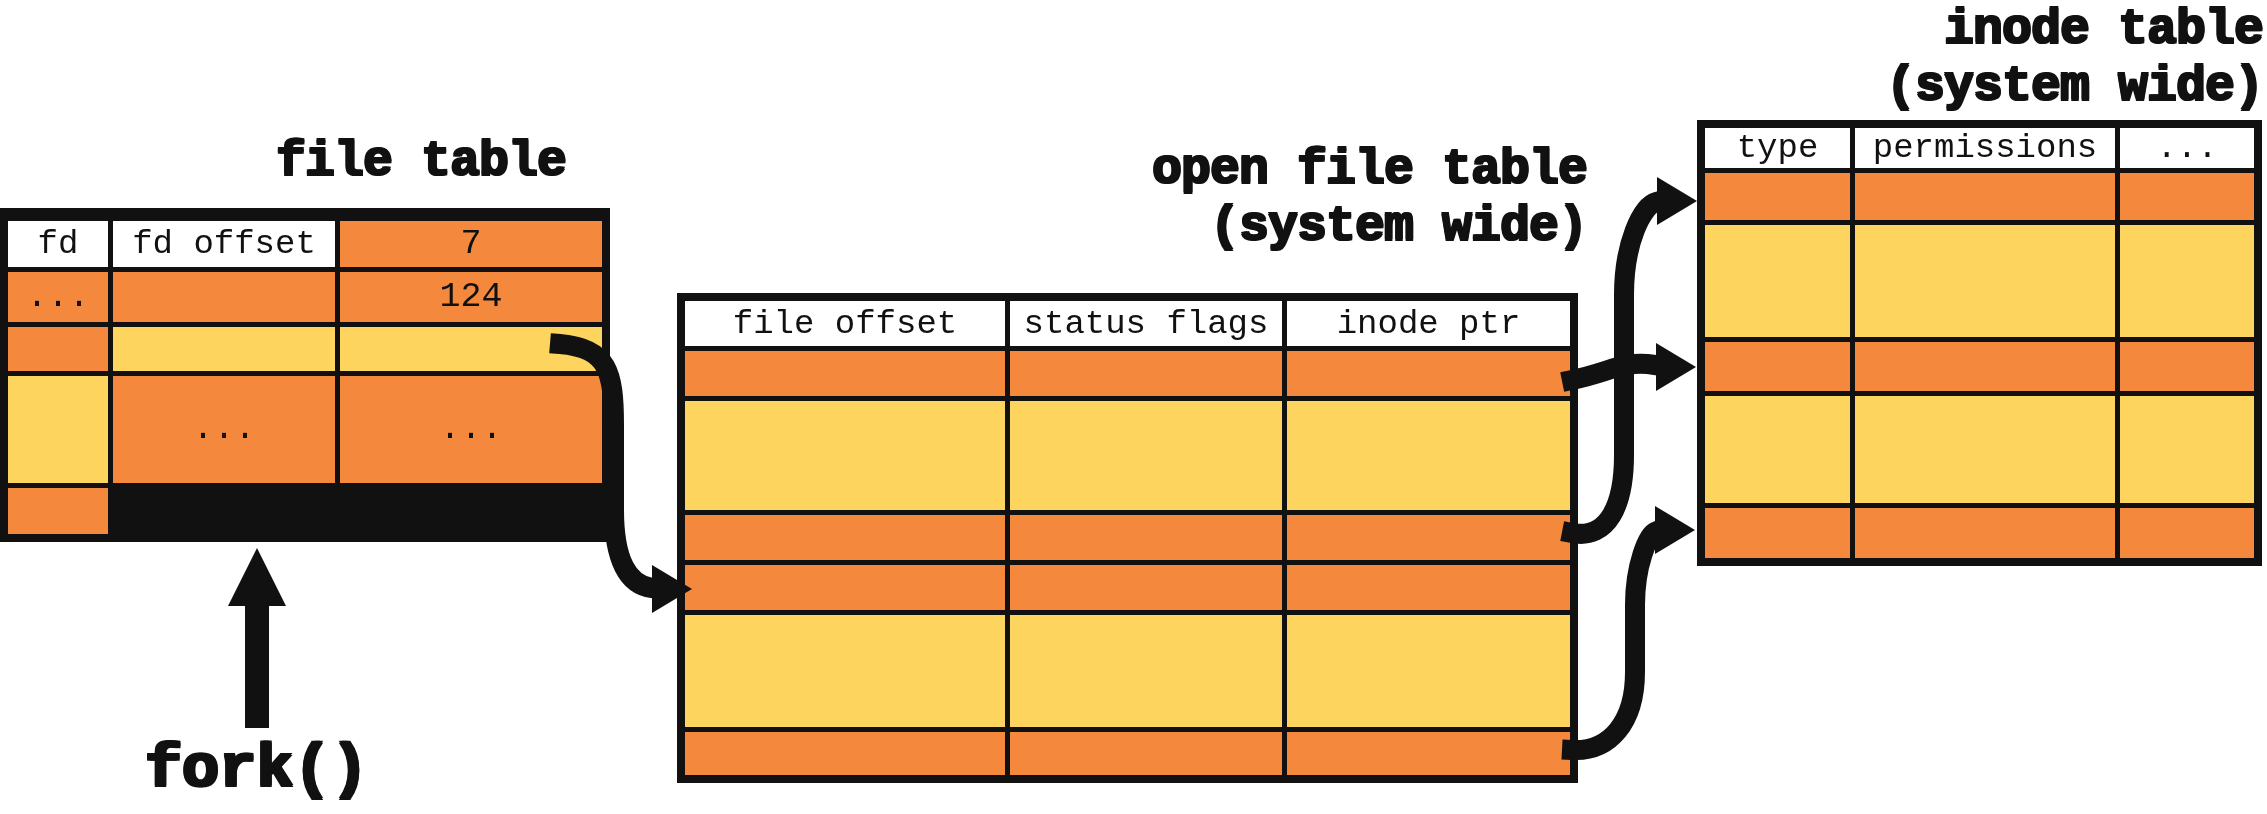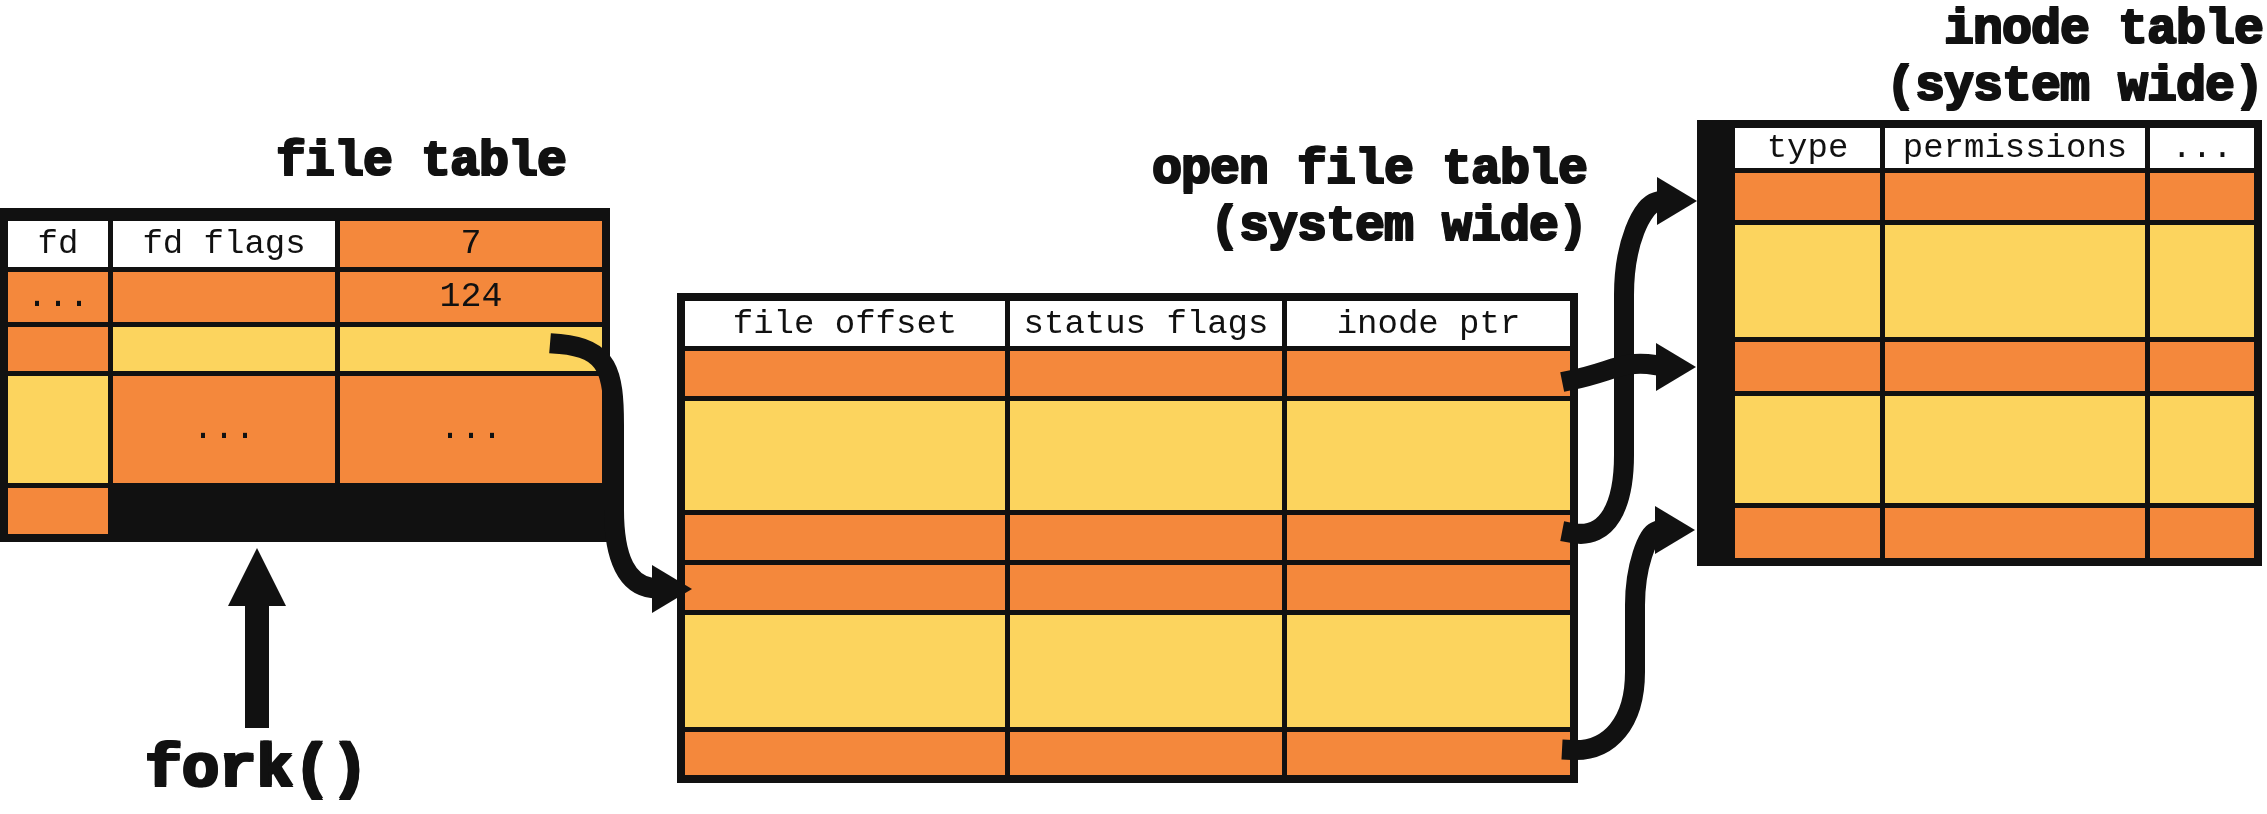--- a/index.html
+++ b/index.html
@@ -13,21 +13,21 @@
     border:8px solid var(--ink,#111);box-sizing:border-box;
   }
   #fd-table{left:0;top:208px;width:610px;height:334px;border-top-width:13px;
     grid-template-columns:100px 222px 1fr;
     grid-template-rows:46px 50px 44px 1fr 46px;}
   #open-table{left:677px;top:293px;width:901px;height:490px;
     grid-template-columns:320px 272px 1fr;
     grid-template-rows:45px 45px 1fr 45px 45px 112px 43px;}
   #inode-table{left:1697px;top:120px;width:565px;height:446px;
     grid-template-columns:145px 260px 1fr;
-    grid-template-rows:40px 47px 1fr 49px 107px 50px;padding-left:30px;}
+    grid-template-rows:40px 47px 1fr 49px 107px 50px;}
   .cell{display:flex;align-items:center;justify-content:center;
     font-size:35px;line-height:1;color:var(--ink,#111);}
   .head{background:#fff;font-size:34px;}
   .orange{background:var(--orange,#f4883c);}
   .yellow{background:var(--yellow,#fcd45e);}
   .title{
     position:absolute;text-align:right;font-weight:700;font-size:50px;line-height:57px;
     letter-spacing:-1px;color:var(--ink,#111);
     text-shadow:2px 0 currentColor,0 2px currentColor,2px 2px currentColor;
   }
@@ -55,21 +55,21 @@
     <div>(system wide)</div>
   </div>
 
   <div class="title" id="inode-title">
     <div>inode table</div>
     <div>(system wide)</div>
   </div>
 
   <div class="tbl" id="fd-table">
     <div class="cell head">fd</div>
-    <div class="cell head">fd flags</div>
+    <div class="cell head">fd offset</div>
 
     <div class="cell orange">7</div>
     <div class="cell orange">...</div>
     <div class="cell orange"></div>
 
     <div class="cell orange">124</div>
     <div class="cell orange"></div>
 
     <div class="cell yellow"></div>
     <div class="cell yellow"></div>

